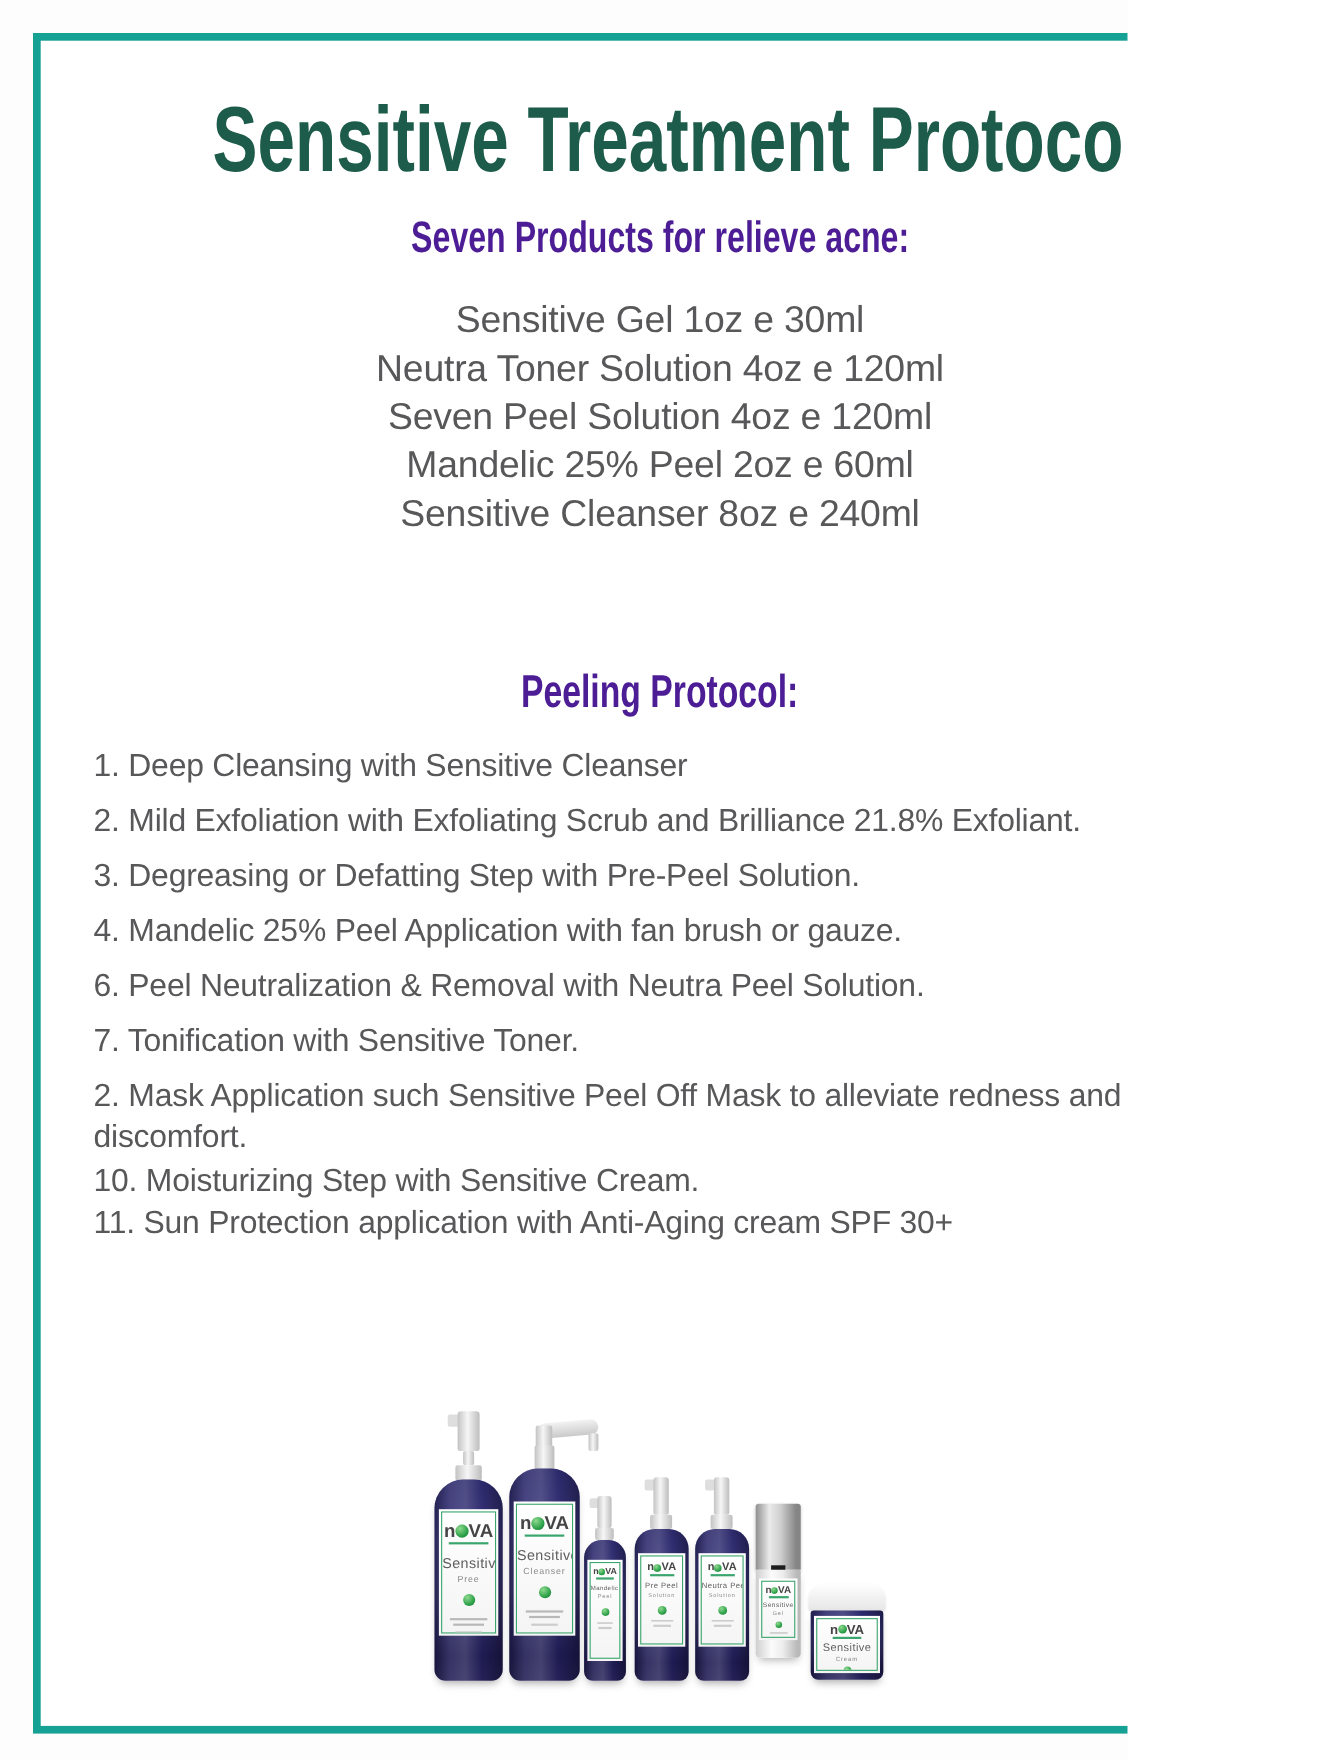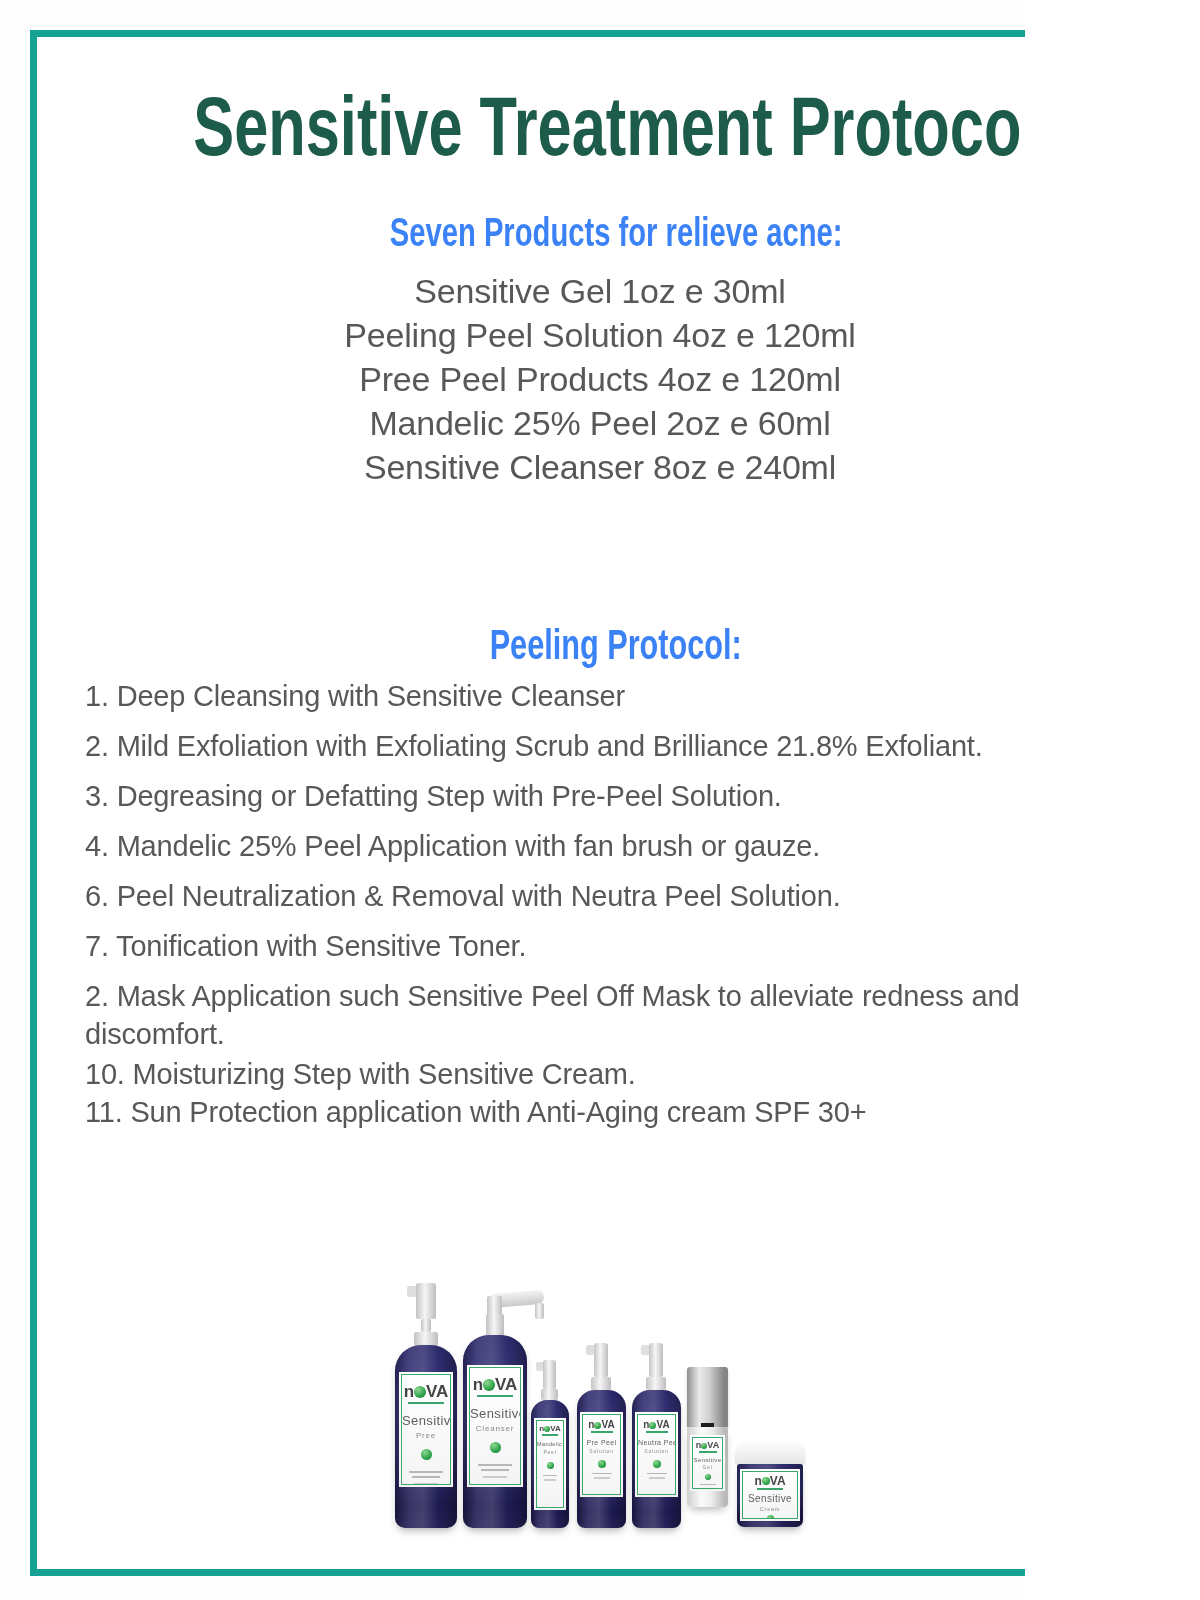--- a/index.html
+++ b/index.html
@@ -4,22 +4,22 @@
 <style>
   html,body{margin:0;padding:0;}
   body{width:1200px;height:1600px;background:#ffffff;font-family:"Liberation Sans",sans-serif;}
   .page{position:relative;width:1025px;height:1600px;background:#fdfdfd;overflow:hidden;}
   .frame{position:absolute;left:30px;top:30px;width:1140px;height:1546px;border:7px solid #16a195;box-sizing:border-box;background:#ffffff;}
 
   
   .title{position:absolute;top:47px;left:0;width:100%;margin:0;text-align:center;
          font-size:84px;line-height:1;font-weight:700;color:#1d5c4a;}
   .cond{display:inline-block;transform:scaleX(.73);transform-origin:50% 50%;white-space:nowrap;}
-  .subhead{position:absolute;left:0;width:100%;margin:16px;text-align:center;
-           font-size:40px;line-height:1;font-weight:700;color:#3b82f6;}
+  .subhead{position:absolute;left:0;width:100%;margin:0;text-align:center;
+           font-size:40px;line-height:1;font-weight:700;color:#4c1d95;}
   .subhead.products-h{top:159px;}
   .subhead.protocol-h{top:571px;font-size:42px;}
 
   
   .products{position:absolute;top:232px;left:0;width:100%;text-align:center;
             font-size:34px;line-height:44px;color:#58585a;letter-spacing:-.2px;}
   .product-line{white-space:nowrap;text-align:center;}
 
   
   .steps{position:absolute;top:640px;left:48px;width:1000px;
@@ -123,22 +123,22 @@
 
 <div class="page">
   <div class="frame">
 
     <h1 class="title"><span class="cond">Sensitive Treatment Protocol</span></h1>
 
     <h2 class="subhead products-h"><span class="cond">Seven Products for relieve acne:</span></h2>
 
     <div class="products">
       <div class="product-line">Sensitive Gel 1oz e 30ml</div>
-      <div class="product-line">Peeling Peel Solution 4oz e 120ml</div>
-      <div class="product-line">Pree Peel Products 4oz e 120ml</div>
+      <div class="product-line">Neutra Toner Solution 4oz e 120ml</div>
+      <div class="product-line">Seven Peel Solution 4oz e 120ml</div>
       <div class="product-line">Mandelic 25% Peel 2oz e 60ml</div>
       <div class="product-line">Sensitive Cleanser 8oz e 240ml</div>
     </div>
 
     <h2 class="subhead protocol-h"><span class="cond">Peeling Protocol:</span></h2>
 
     <div class="steps">
       <div class="step">1. Deep Cleansing with Sensitive Cleanser</div>
       <div class="step">2. Mild Exfoliation with Exfoliating Scrub and Brilliance 21.8% Exfoliant.</div>
       <div class="step">3. Degreasing or Defatting Step with Pre-Peel Solution.</div>

